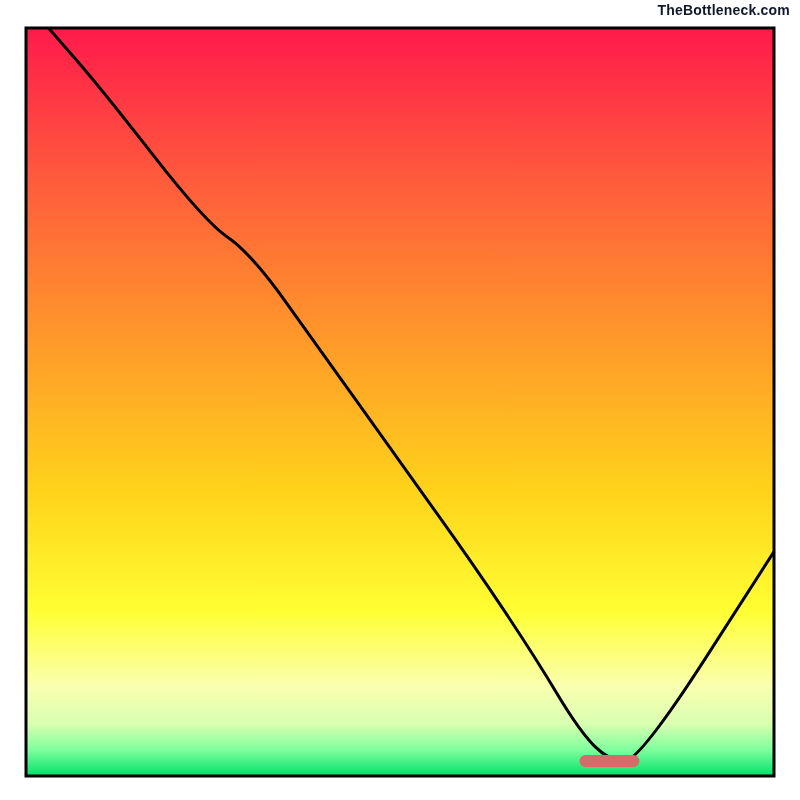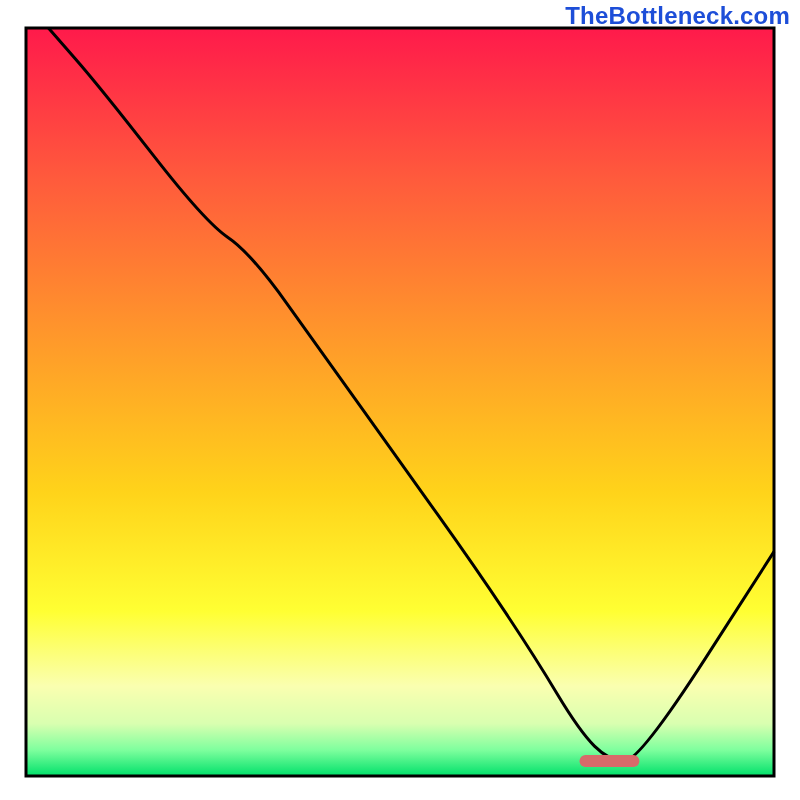--- a/index.html
+++ b/index.html
@@ -13,23 +13,23 @@
   }
   .wrap {
     position: relative;
     width: 800px;
     height: 800px;
   }
   .watermark {
     position: absolute;
     top: 2px;
     right: 10px;
-    font-size: 24px;
+    font-size: 14px;
     font-weight: 600;
-    color: #1d4ed8;
+    color: #0f172a;
     letter-spacing: 0.2px;
   }
   svg {
     display: block;
     position: absolute;
     left: 0;
     top: 0;
   }
 </style>
 </head>

